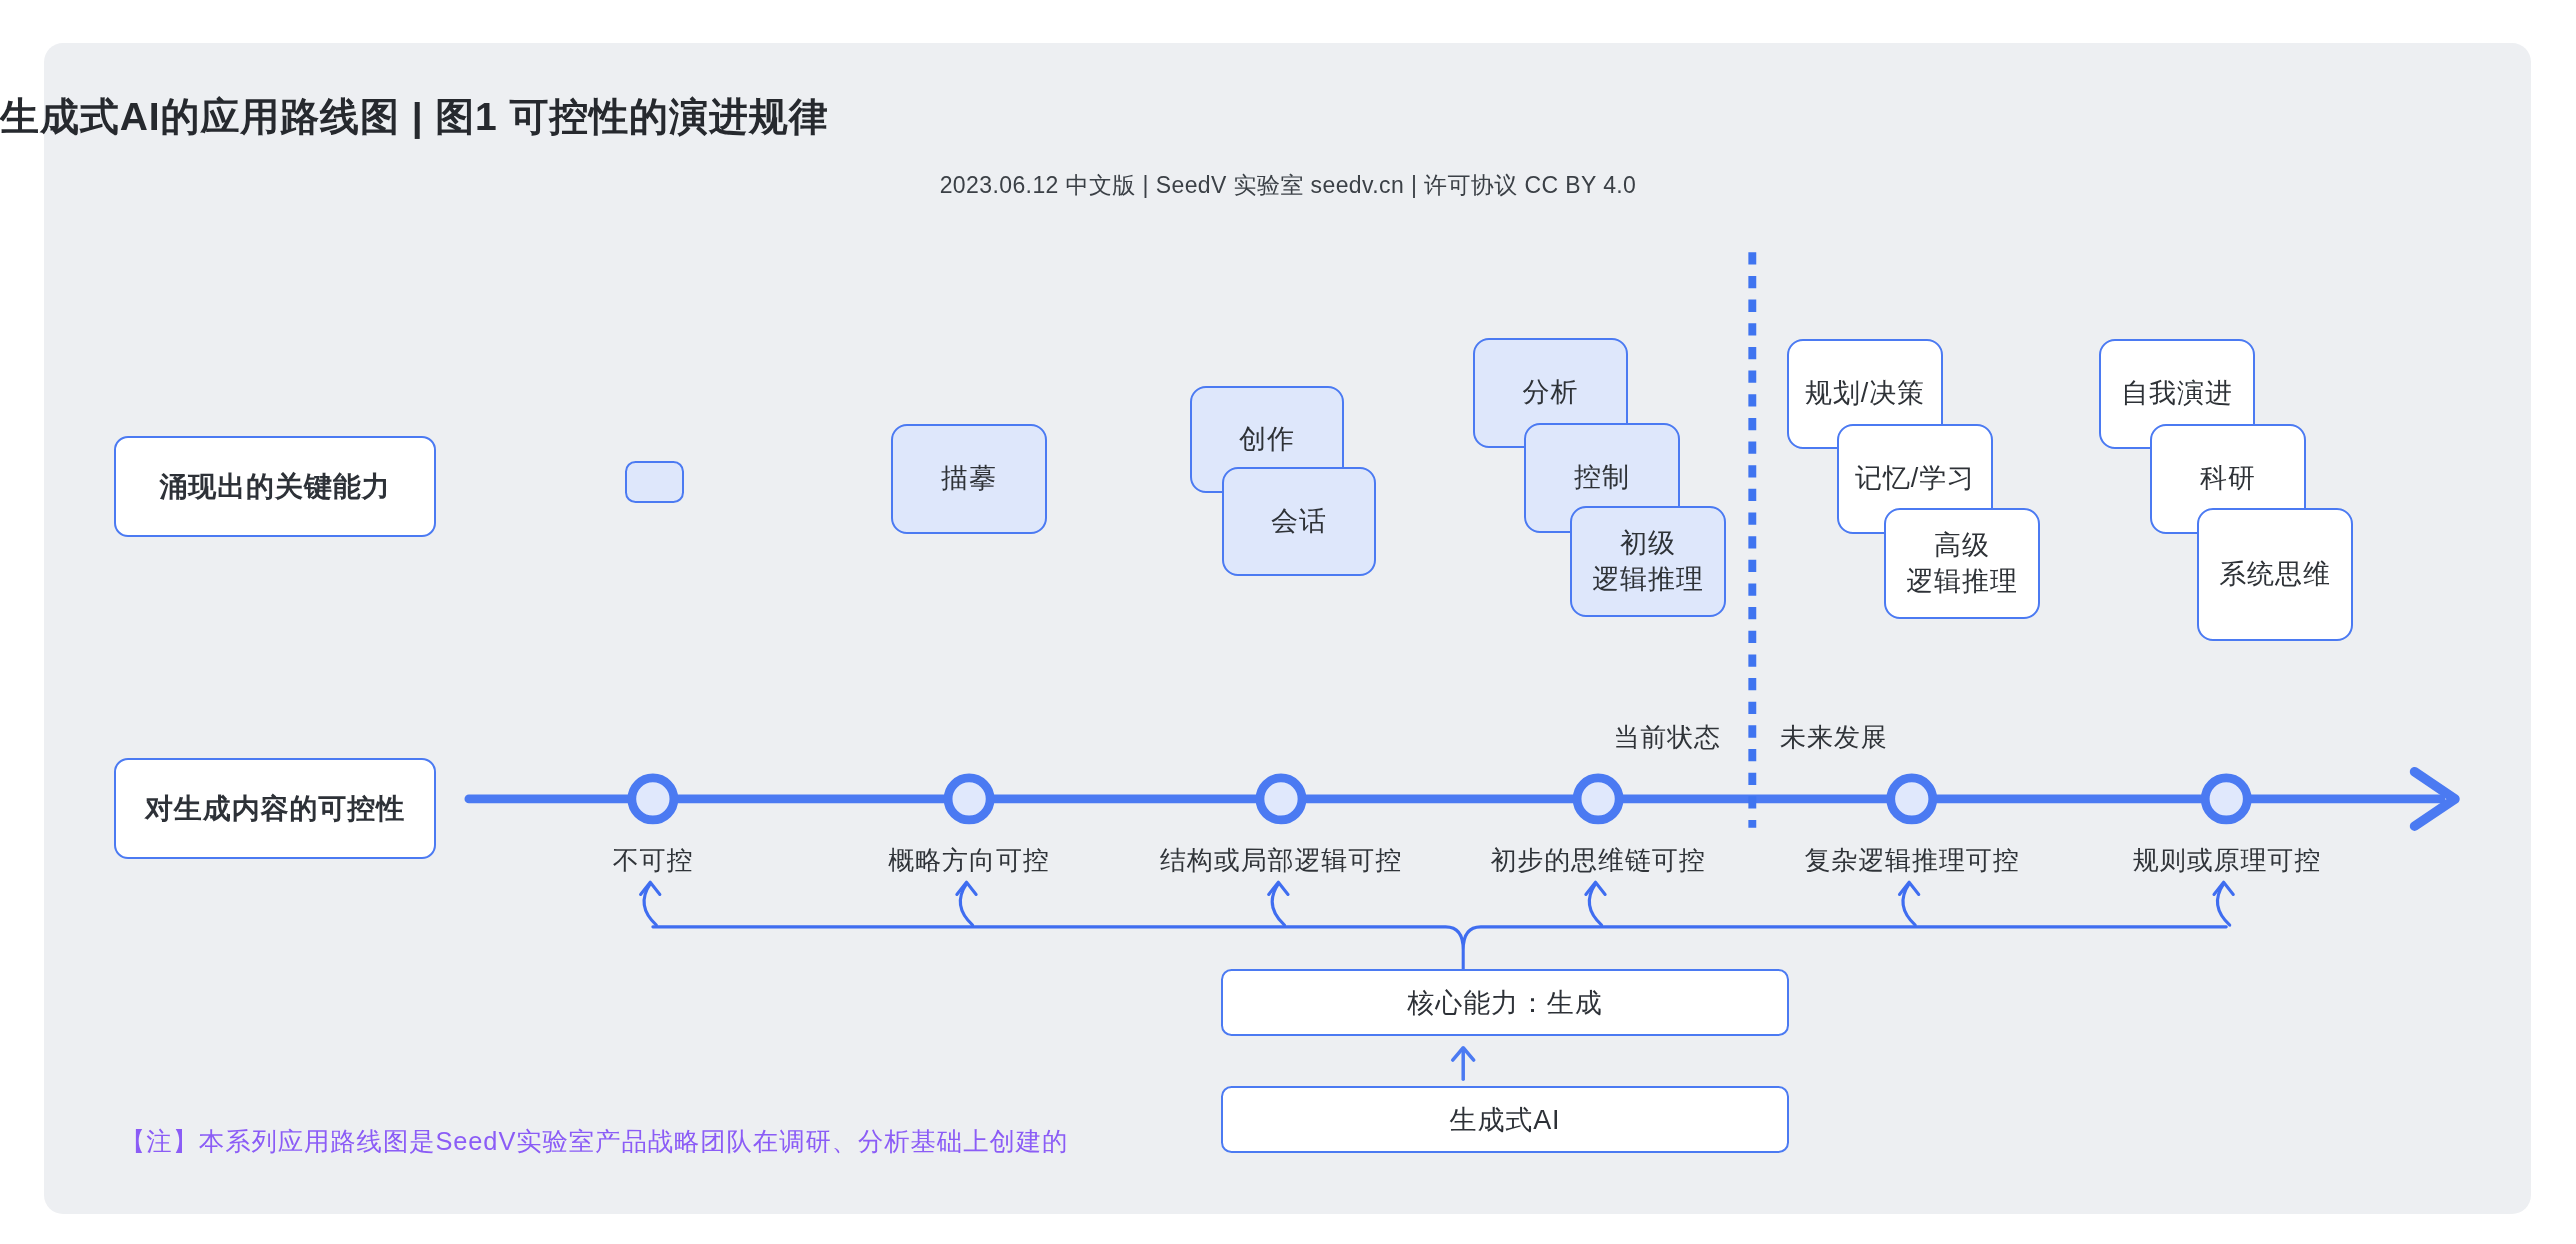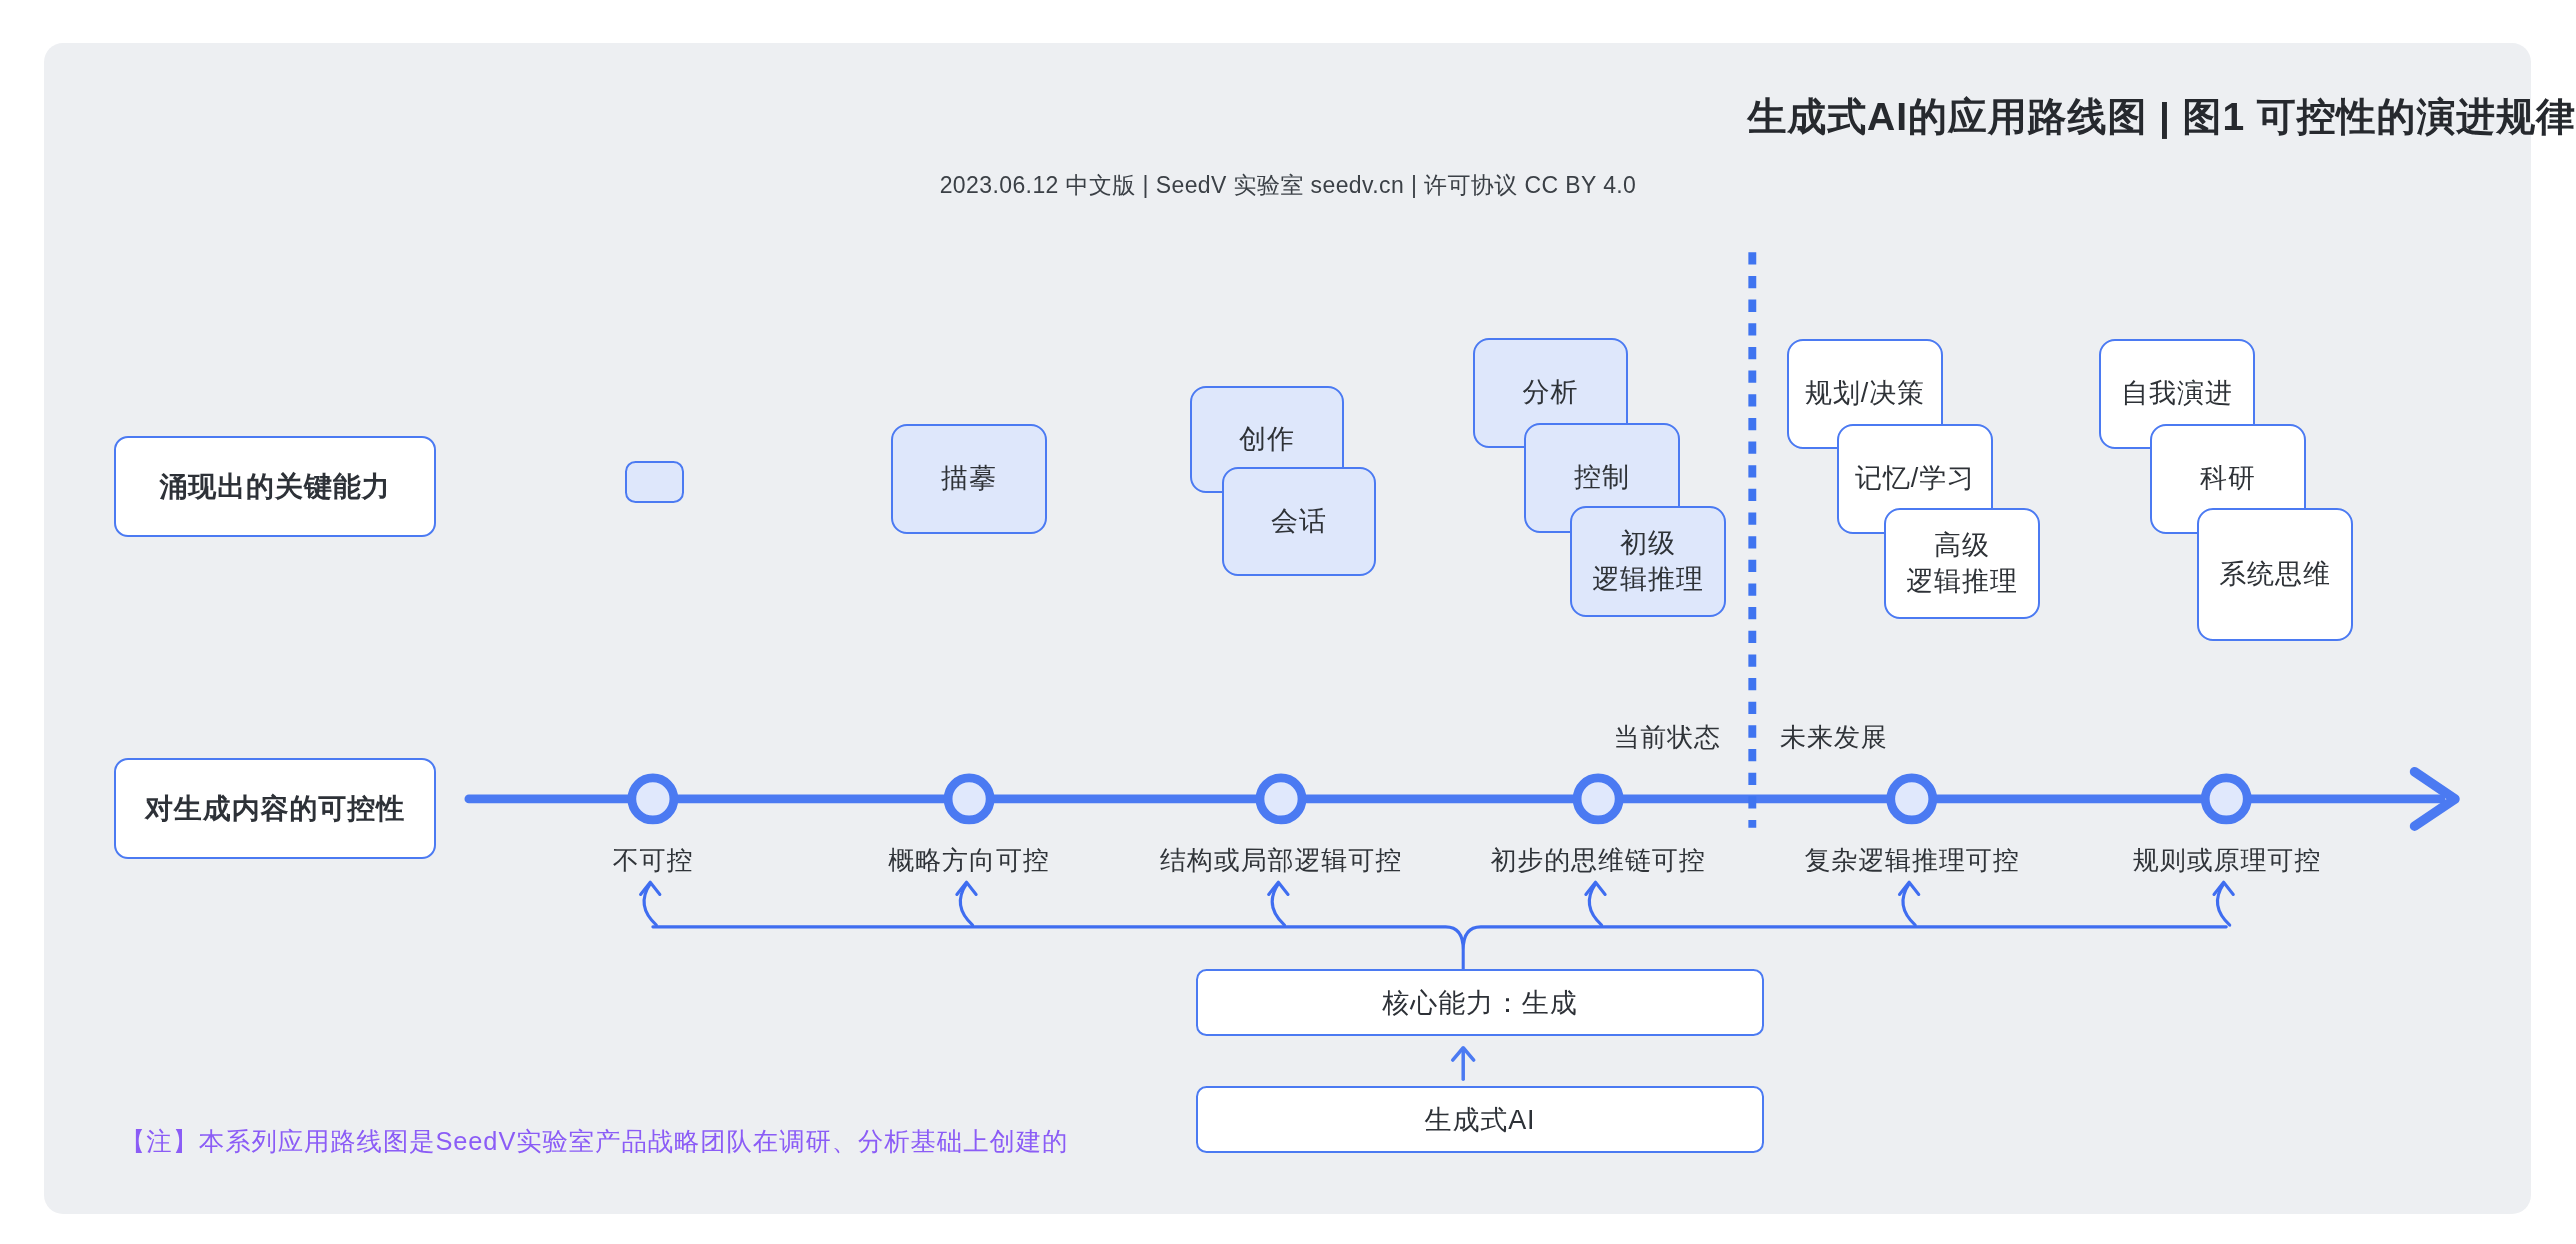--- a/index.html
+++ b/index.html
@@ -6,21 +6,21 @@
   body{
     width:2576px;height:1244px;position:relative;background:#ffffff;
     font-family:"Liberation Sans","DejaVu Sans",sans-serif;
     -webkit-font-smoothing:antialiased;
   }
   .card{
     position:absolute;left:44px;top:43px;width:2487px;height:1171px;
     background:#edeff2;border-radius:19px;
   }
   .title{
-    position:absolute;left:0;top:95px;width:2576px;text-align:right;
+    position:absolute;left:0;top:95px;width:2576px;text-align:left;
     font-size:39px;font-weight:700;color:#26292e;letter-spacing:0.9px;line-height:1.15;
   }
   .subtitle{
     position:absolute;left:0;top:170px;width:2576px;text-align:center;
     font-size:23px;font-weight:400;color:#3b4046;letter-spacing:0.4px;
   }
   .row-label{
     position:absolute;left:114px;width:322px;height:101px;box-sizing:border-box;
     background:#ffffff;border:2.6px solid #4b7af2;border-radius:14px;
     display:flex;align-items:center;justify-content:center;
@@ -36,21 +36,21 @@
   .milestone-label{
     position:absolute;top:843px;width:526px;text-align:center;
     font-size:26px;color:#303439;letter-spacing:0.9px;
   }
   .status-label{
     position:absolute;top:720px;font-size:26px;color:#303439;letter-spacing:0.9px;
   }
   #current-status{left:1458px;width:263px;text-align:right;}
   #future-status{left:1780px;width:263px;text-align:left;}
   .core-box{
-    position:absolute;left:1196px;width:568px;height:67px;box-sizing:border-box;
+    position:absolute;left:1221px;width:568px;height:67px;box-sizing:border-box;
     background:#ffffff;border:2.6px solid #4b7af2;border-radius:10.5px;
     display:flex;align-items:center;justify-content:center;
     font-size:27px;font-weight:500;color:#2d3137;letter-spacing:0.9px;
   }
   #core-capability-box{top:969px;}
   #generative-ai-box{top:1086px;}
   .footnote{
     position:absolute;left:120px;top:1125px;font-size:25.4px;color:#8b5cf6;letter-spacing:0.9px;
   }
   svg.overlay{position:absolute;left:0;top:0;pointer-events:none;}

